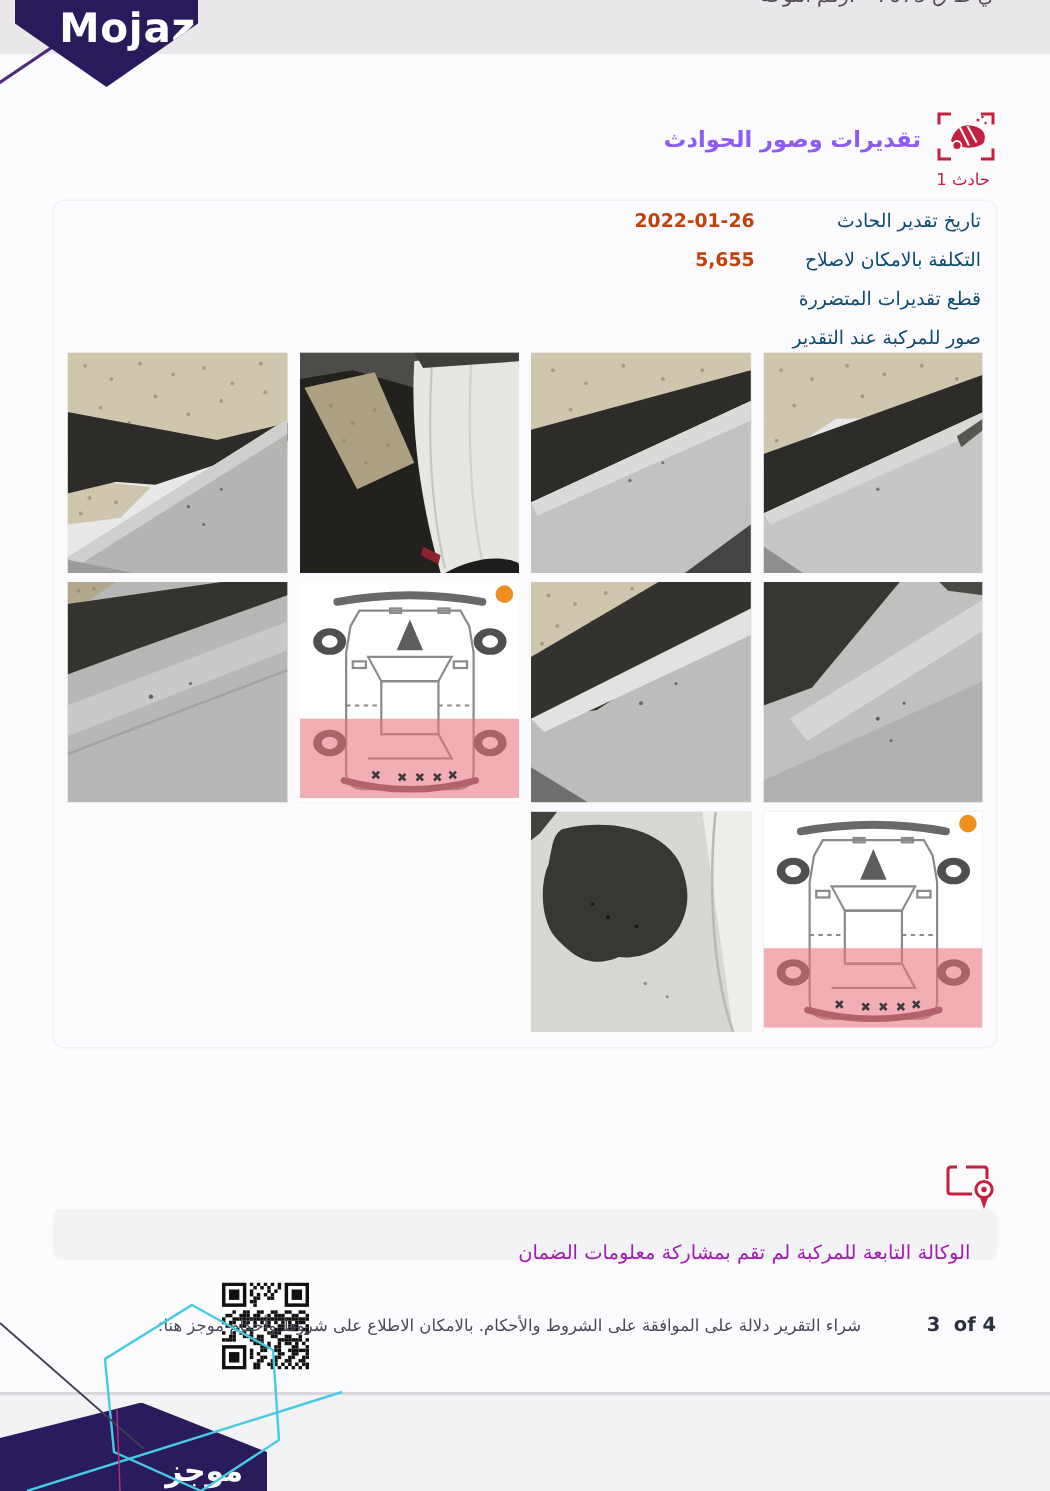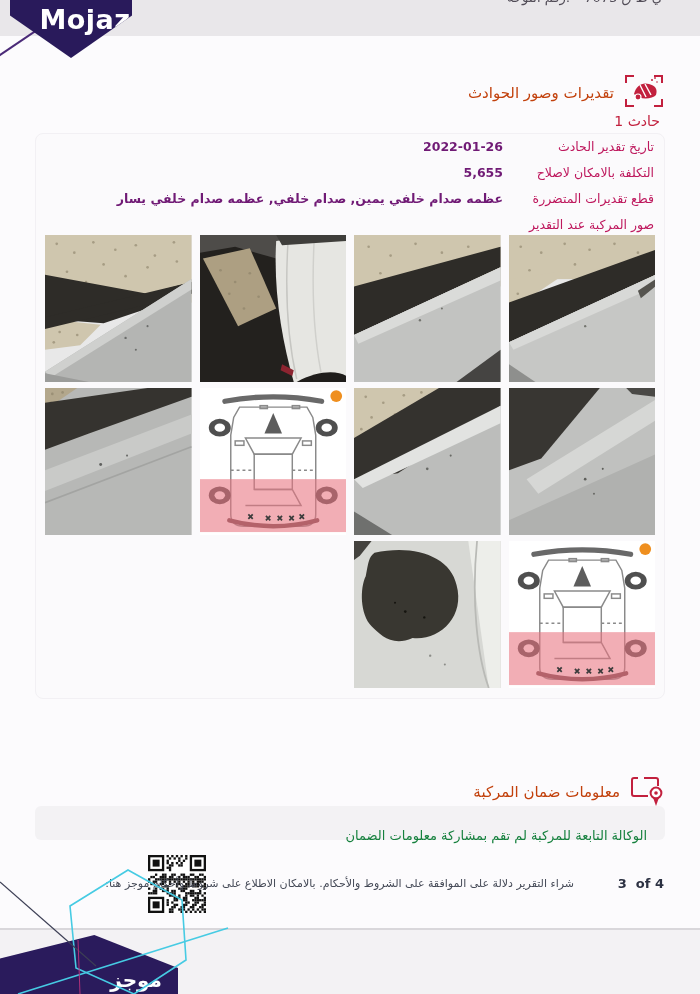--- a/index.html
+++ b/index.html
@@ -12,40 +12,40 @@
   .plate .val{direction:rtl;unicode-bidi:isolate;}
   
   .brand-line{position:absolute;left:-6px;top:58px;width:142px;height:2px;background:#4b2a78;
               transform:rotate(-34deg);transform-origin:left center;z-index:1;}
   .badge-top{position:absolute;left:10px;top:-48px;width:122px;height:106px;background:#291a5b;z-index:2;
              clip-path:polygon(0 0,100% 0,100% 60%,50% 100%,0 60%);
              display:flex;justify-content:center;align-items:flex-start;}
   .badge-top span{margin-top:52px;color:#fff;font-size:27px;font-weight:bold;letter-spacing:.5px;margin-left:28px;}
   
   .sec-head{position:absolute;right:34px;display:flex;direction:rtl;align-items:center;gap:8px;}
-  .sec-head .title{color:#c2410c;font-weight:normal;font-size:15px;}
-  .accident-label{position:absolute;right:40px;top:113px;color:#c2203e;font-size:14px;direction:rtl;}
+  .sec-head .title{color:#8b5cf6;font-weight:bold;font-size:15px;}
+  .accident-label{position:absolute;right:40px;top:113px;color:#c2203e;font-size:11px;direction:rtl;}
   
   .card{position:absolute;left:35px;top:133px;width:630px;height:566px;background:#fbfafc;
         border:1px solid #f2f0f4;border-radius:8px;box-sizing:border-box;}
   .detail-row{position:absolute;right:0;left:0;height:22px;}
-  .detail-row .lbl{position:absolute;right:10px;color:#be185d;font-size:12.5px;direction:rtl;white-space:nowrap;}
-  .detail-row .val{position:absolute;right:161px;color:#701a75;font-weight:bold;font-size:12.5px;
+  .detail-row .lbl{position:absolute;right:10px;color:#0c4a6e;font-size:12.5px;direction:rtl;white-space:nowrap;}
+  .detail-row .val{position:absolute;right:161px;color:#c2410c;font-weight:bold;font-size:12.5px;
                    direction:rtl;white-space:nowrap;}
   .photo-grid{position:absolute;left:9px;right:9px;top:101px;display:grid;
               grid-template-columns:repeat(4,1fr);gap:6px 8px;direction:ltr;}
   .tile{height:147px;overflow:hidden;background:#e8e8e8;}
   .tile svg{display:block;width:100%;height:100%;}
   .pos-c3{grid-column:3;}
   .pos-c4{grid-column:4;}
   
   .warranty-bar{position:absolute;left:35px;top:806px;width:630px;height:34px;background:#f3f2f4;
                 border-radius:6px;box-sizing:border-box;direction:rtl;
                 display:flex;align-items:center;padding:0 18px;}
-  .warranty-bar span{color:#15803d;font-size:13px;white-space:nowrap;margin-top:24px;}
+  .warranty-bar span{color:#a21caf;font-size:13px;white-space:nowrap;margin-top:24px;}
   
   .qr{position:absolute;left:148px;top:855px;width:58px;height:58px;background:#fff;}
   .disclaimer{position:absolute;right:126px;top:877px;color:#454a57;font-size:11px;direction:rtl;
               white-space:nowrap;}
   .page-num{position:absolute;right:36px;top:876px;direction:ltr;color:#2c3142;font-size:13px;
             font-weight:bold;display:flex;gap:9px;}
   .divider{position:absolute;left:0;top:928px;width:700px;height:2px;background:#d9d7db;}
   .bottom-strip{position:absolute;left:0;top:930px;width:700px;height:64px;background:#f3f2f4;}
   .badge-bottom{position:absolute;left:0;top:935px;width:178px;height:59px;background:#2a1b5c;z-index:3;
                 clip-path:polygon(0 40%,53% 0,100% 56%,100% 100%,0 100%);}
@@ -100,24 +100,23 @@
     <div class="detail-row" style="top:5px;">
       <span class="lbl">تاريخ تقدير الحادث</span>
       <span class="val">2022-01-26</span>
     </div>
     <div class="detail-row" style="top:31px;">
       <span class="lbl">التكلفة بالامكان لاصلاح</span>
       <span class="val">5,655</span>
     </div>
     <div class="detail-row" style="top:57px;">
       <span class="lbl">قطع تقديرات المتضررة</span>
-      <span class="val">عظمه صدام خلفي يمين, صدام خلفي, عظمه صدام خلفي يسار</span>
     </div>
     <div class="detail-row" style="top:83px;">
-      <span class="lbl">صور المركبة عند التقدير</span>
+      <span class="lbl">صور للمركبة عند التقدير</span>
       <span class="val"></span>
     </div>
     <div class="photo-grid">
         <div class="tile">
           <svg viewBox="0 0 100 100" preserveAspectRatio="none">
     <rect width="100" height="46" fill="#cfc6ae"></rect>
     <circle cx="8" cy="6" r="0.9" fill="#8a8068" opacity=".6"></circle>
             <circle cx="20" cy="12" r="0.9" fill="#8a8068" opacity=".6"></circle>
             <circle cx="33" cy="5" r="0.9" fill="#8a8068" opacity=".6"></circle>
             <circle cx="48" cy="10" r="0.9" fill="#8a8068" opacity=".6"></circle>
@@ -351,21 +350,20 @@
       <svg width="38" height="36" viewBox="0 0 38 36">
         <g stroke="#c2203e" stroke-width="2" fill="none">
           <path d="M10,6 H6 Q4,6 4,8 V22 Q4,24 6,24 H20"></path>
           <path d="M16,6 H28 Q30,6 30,8 V14"></path>
         </g>
         <circle cx="28" cy="21" r="5.4" fill="#fff" stroke="#c2203e" stroke-width="2"></circle>
         <circle cx="28" cy="21" r="1.8" fill="#c2203e"></circle>
         <path d="M25,25.5 L28,34 L31,25.5" fill="#c2203e"></path>
       </svg>
     </span>
-    <span class="title">معلومات ضمان المركبة</span>
   </div>
 
   <div class="warranty-bar">
     <span>الوكالة التابعة للمركبة لم تقم بمشاركة معلومات الضمان</span>
   </div>
 
   <div class="qr" id="qr"><svg width="58" height="58" viewBox="0 0 57.99999999999999 57.99999999999999">
         <rect width="57.99999999999999" height="57.99999999999999" fill="#fff"></rect>
         <rect x="18.56" y="0.00" width="2.32" height="2.32" fill="#111"></rect>
         <rect x="23.20" y="0.00" width="2.32" height="2.32" fill="#111"></rect>

